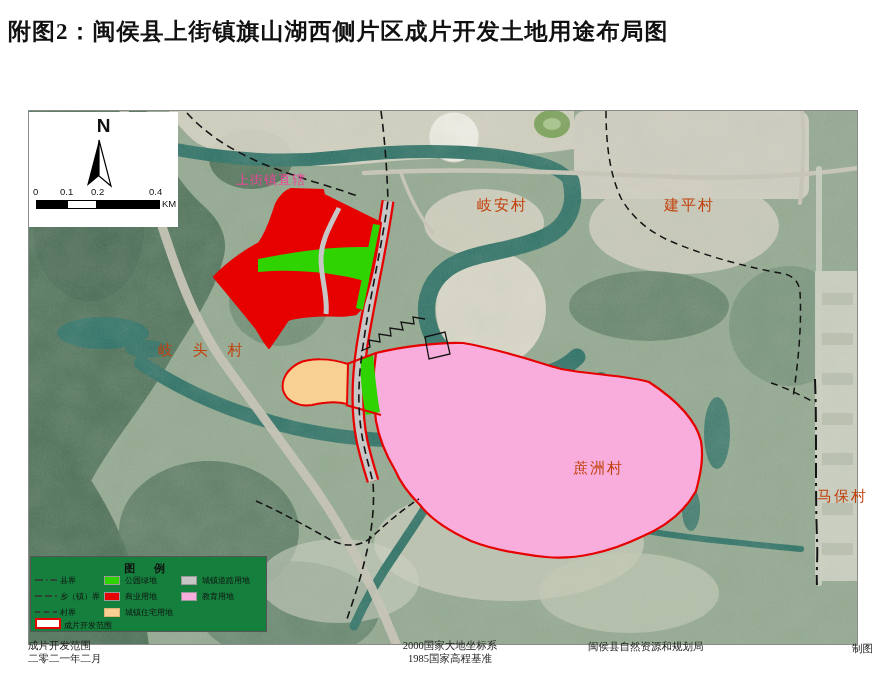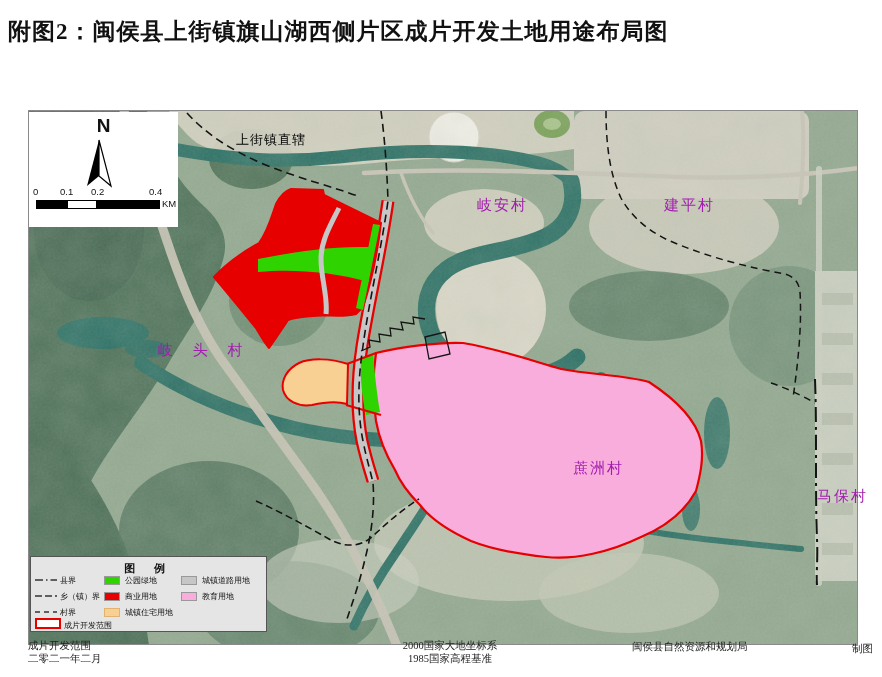--- a/index.html
+++ b/index.html
@@ -4,35 +4,35 @@
 <style>
   html,body{margin:0;padding:0;background:#fff;}
   .page{position:relative;width:882px;height:677px;background:#fff;overflow:hidden;
         font-family:"Liberation Serif","DejaVu Serif",serif;color:#111;}
   .abs{position:absolute;}
   .doc-title{left:8px;top:16px;font-size:23px;font-weight:bold;letter-spacing:1px;white-space:nowrap;}
   .doc-subtitle{left:38px;top:66px;font-size:10.5px;font-weight:bold;white-space:nowrap;}
   .map-title{left:28px;top:84px;width:830px;text-align:center;font-size:14.5px;font-weight:bold;letter-spacing:3px;}
   .map-frame{left:28px;top:110px;width:830px;height:535px;border:1px solid #8a8a8a;box-sizing:border-box;overflow:hidden;}
   .map-frame svg{display:block;}
-  .plabel{font-size:15px;color:#a21caf;white-space:nowrap;letter-spacing:2px;}
-  .plabel.small{font-size:13px;letter-spacing:1px;color:#000000;}
+  .plabel{font-size:15px;color:#c2410c;white-space:nowrap;letter-spacing:2px;}
+  .plabel.small{font-size:13px;letter-spacing:1px;color:#ec4899;margin-top:40px;}
   
   .inset{left:29px;top:112px;width:149px;height:115px;background:#fff;}
   .inset .n{left:0;top:3px;width:100%;text-align:center;font-size:19px;font-weight:bold;font-family:"Liberation Sans","DejaVu Sans",sans-serif;}
   .scale-labels{left:0;top:74px;width:149px;height:12px;font-size:9.5px;font-family:"Liberation Sans","DejaVu Sans",sans-serif;}
   .scale-labels span{position:absolute;top:0;}
   .bar{left:7px;top:88px;width:122px;height:7px;border:1px solid #000;box-sizing:content-box;display:flex;}
   .bar div{height:100%;}
   .seg-a{width:31px;background:#000;}
   .seg-b{width:28px;background:#fff;}
   .seg-c{width:63px;background:#000;}
   .km{left:133px;top:86px;font-size:9.5px;font-family:"Liberation Sans","DejaVu Sans",sans-serif;}
   
-  .legend{left:30px;top:556px;width:237px;height:76px;background:#e5e5e5;border:1px solid #555;box-sizing:border-box;}
+  .legend{left:30px;top:556px;width:237px;height:76px;background:#15803d;border:1px solid #555;box-sizing:border-box;}
   .legend .ltitle{left:0;top:4px;width:100%;text-align:center;font-size:11px;font-weight:bold;letter-spacing:8px;}
   .lrow-label{font-size:8px;white-space:nowrap;}
   .swatch{width:16px;height:9px;border:0.5px solid #999;box-sizing:border-box;}
   .devrect{width:26px;height:11px;border:2px solid #e60000;background:#fff;box-sizing:border-box;}
   
   .foot{font-size:10.5px;color:#222;line-height:12.5px;white-space:nowrap;}
   .foot.small{font-size:9.5px;}
 </style>
 </head>
 <body>
@@ -194,16 +194,16 @@
 
   <div class="abs foot" style="left:28px;top:640px;">
     <div>成片开发范围</div>
     <div>二零二一年二月</div>
   </div>
   <span class="abs foot small" style="left:104px;top:646px;margin-top:46px;">编制</span>
   <div class="abs foot" style="left:375px;top:640px;width:150px;text-align:center;">
     <div>2000国家大地坐标系</div>
     <div>1985国家高程基准</div>
   </div>
-  <span class="abs foot" style="left:632px;top:641px;">闽侯县自然资源和规划局</span>
+  <span class="abs foot" style="left:588px;top:641px;">闽侯县自然资源和规划局</span>
   <span class="abs foot" style="left:852px;top:643px;">制图</span>
 
 </div>
 
 </body></html>

